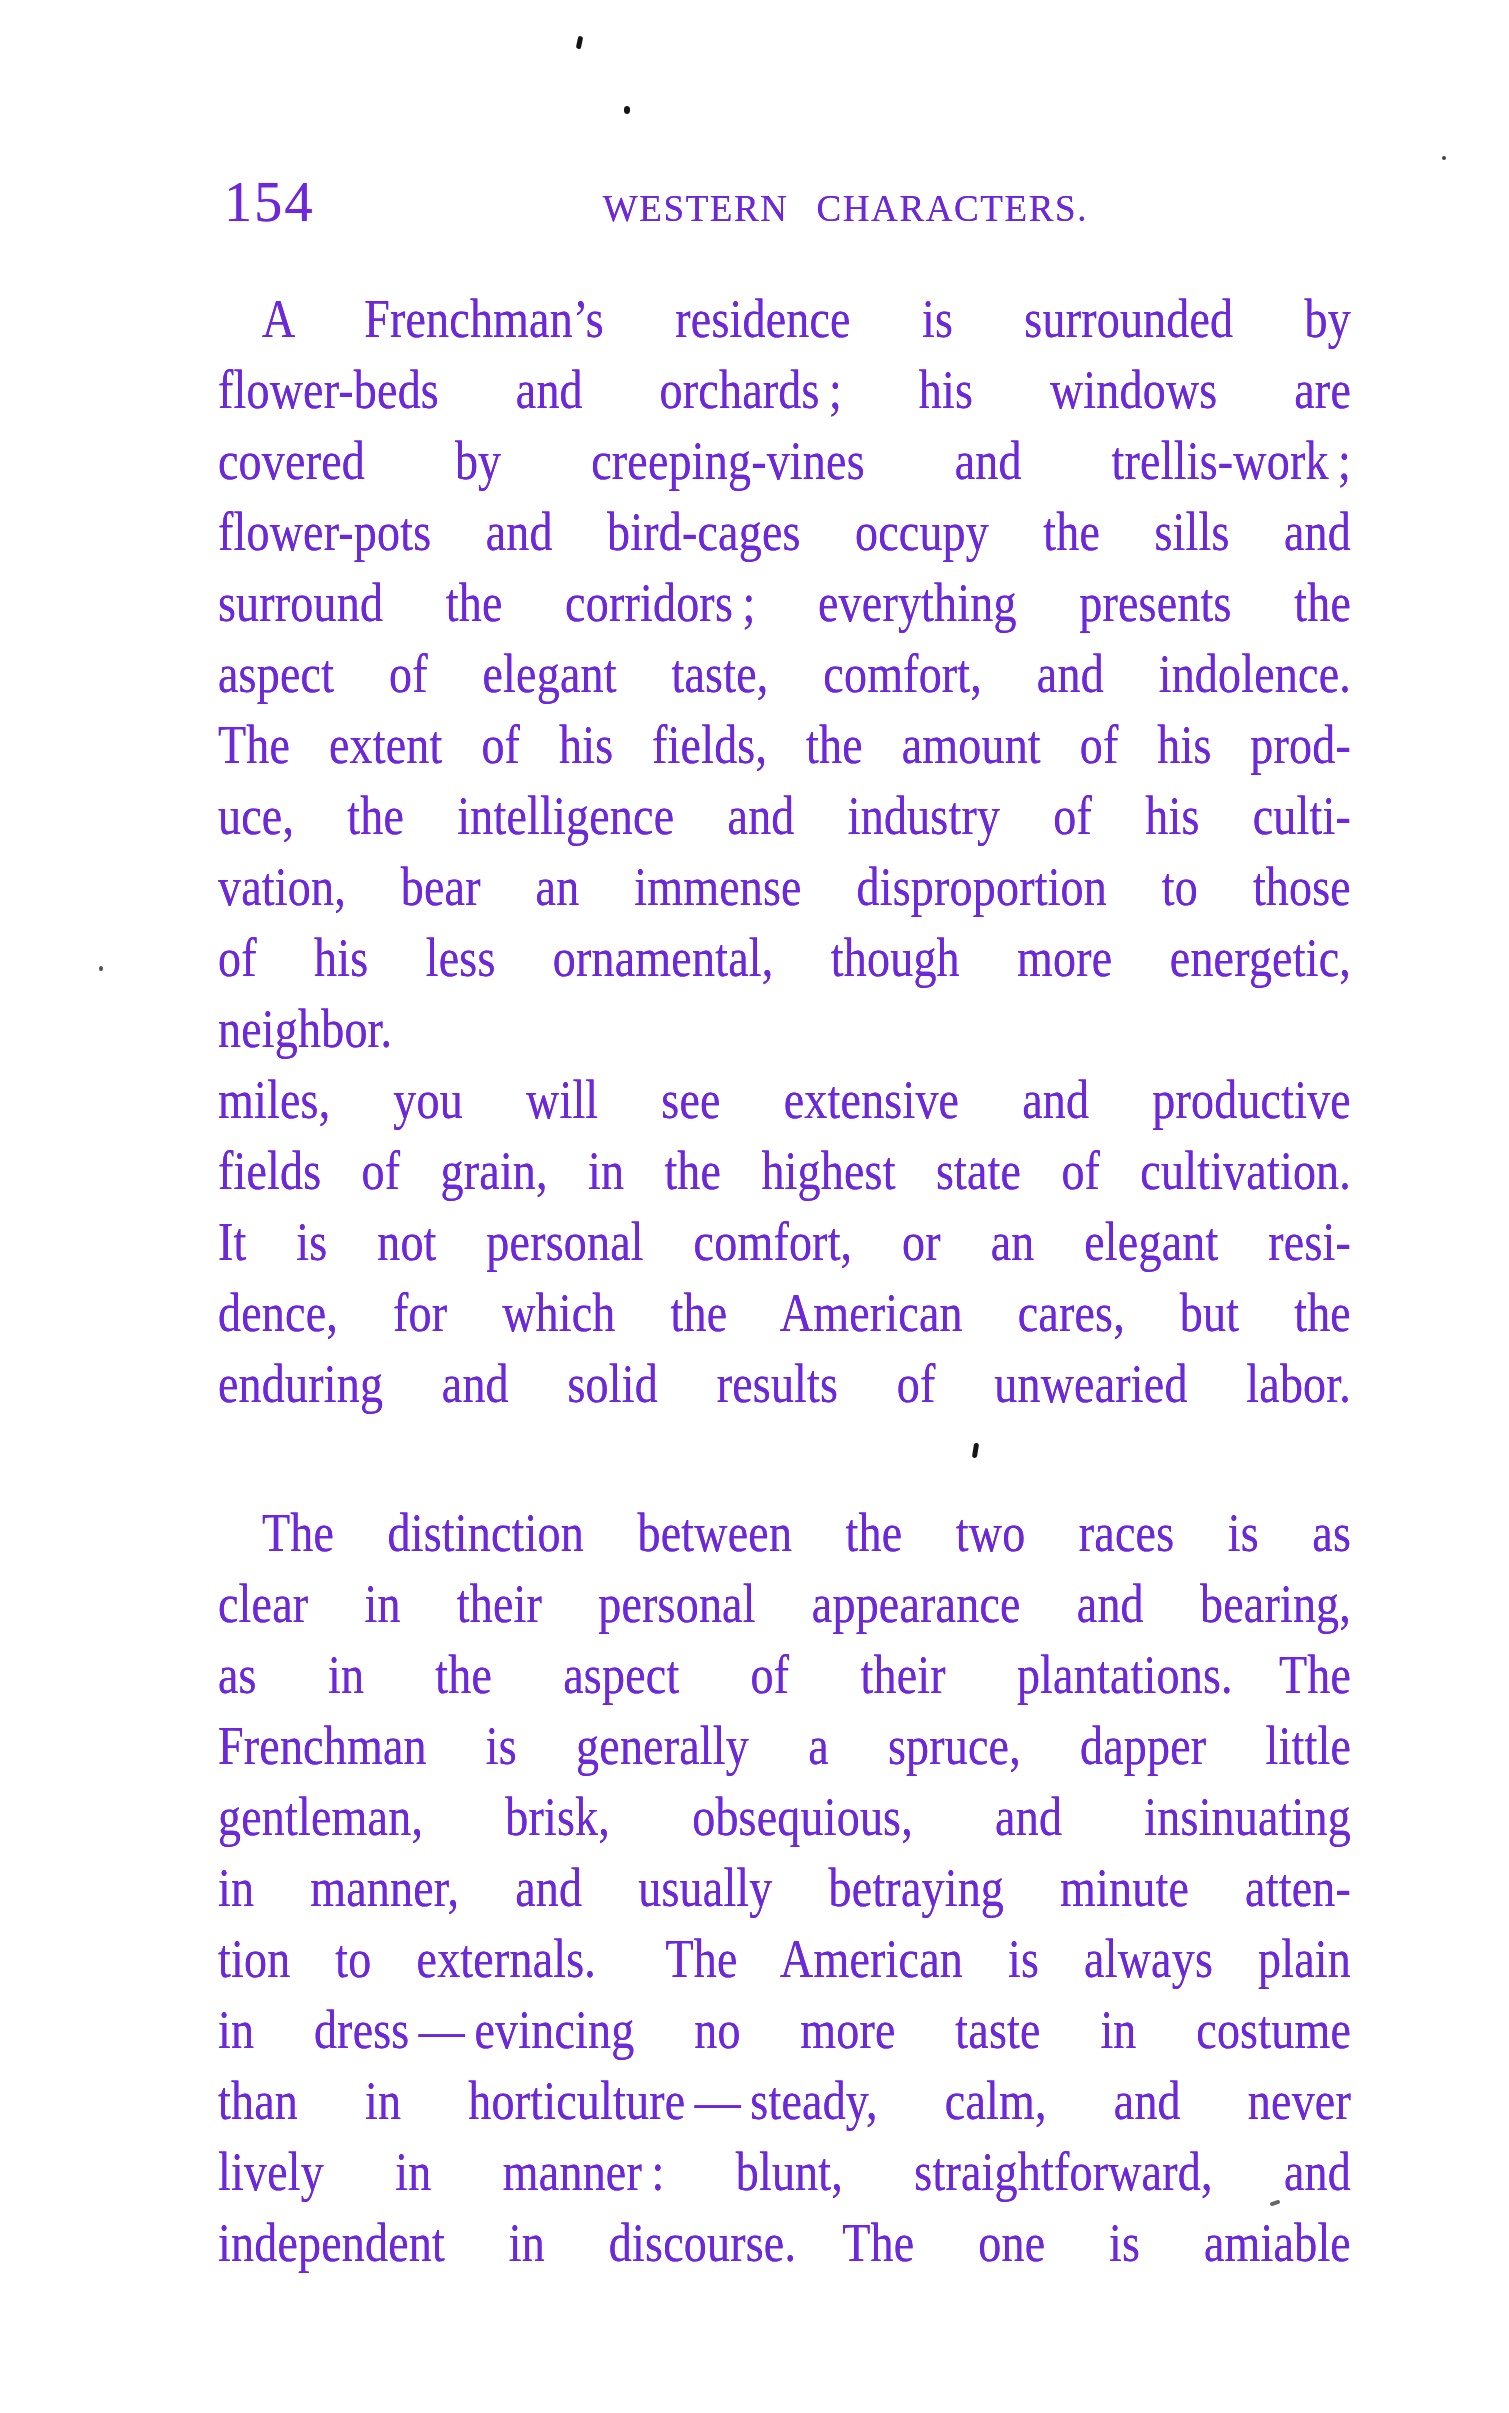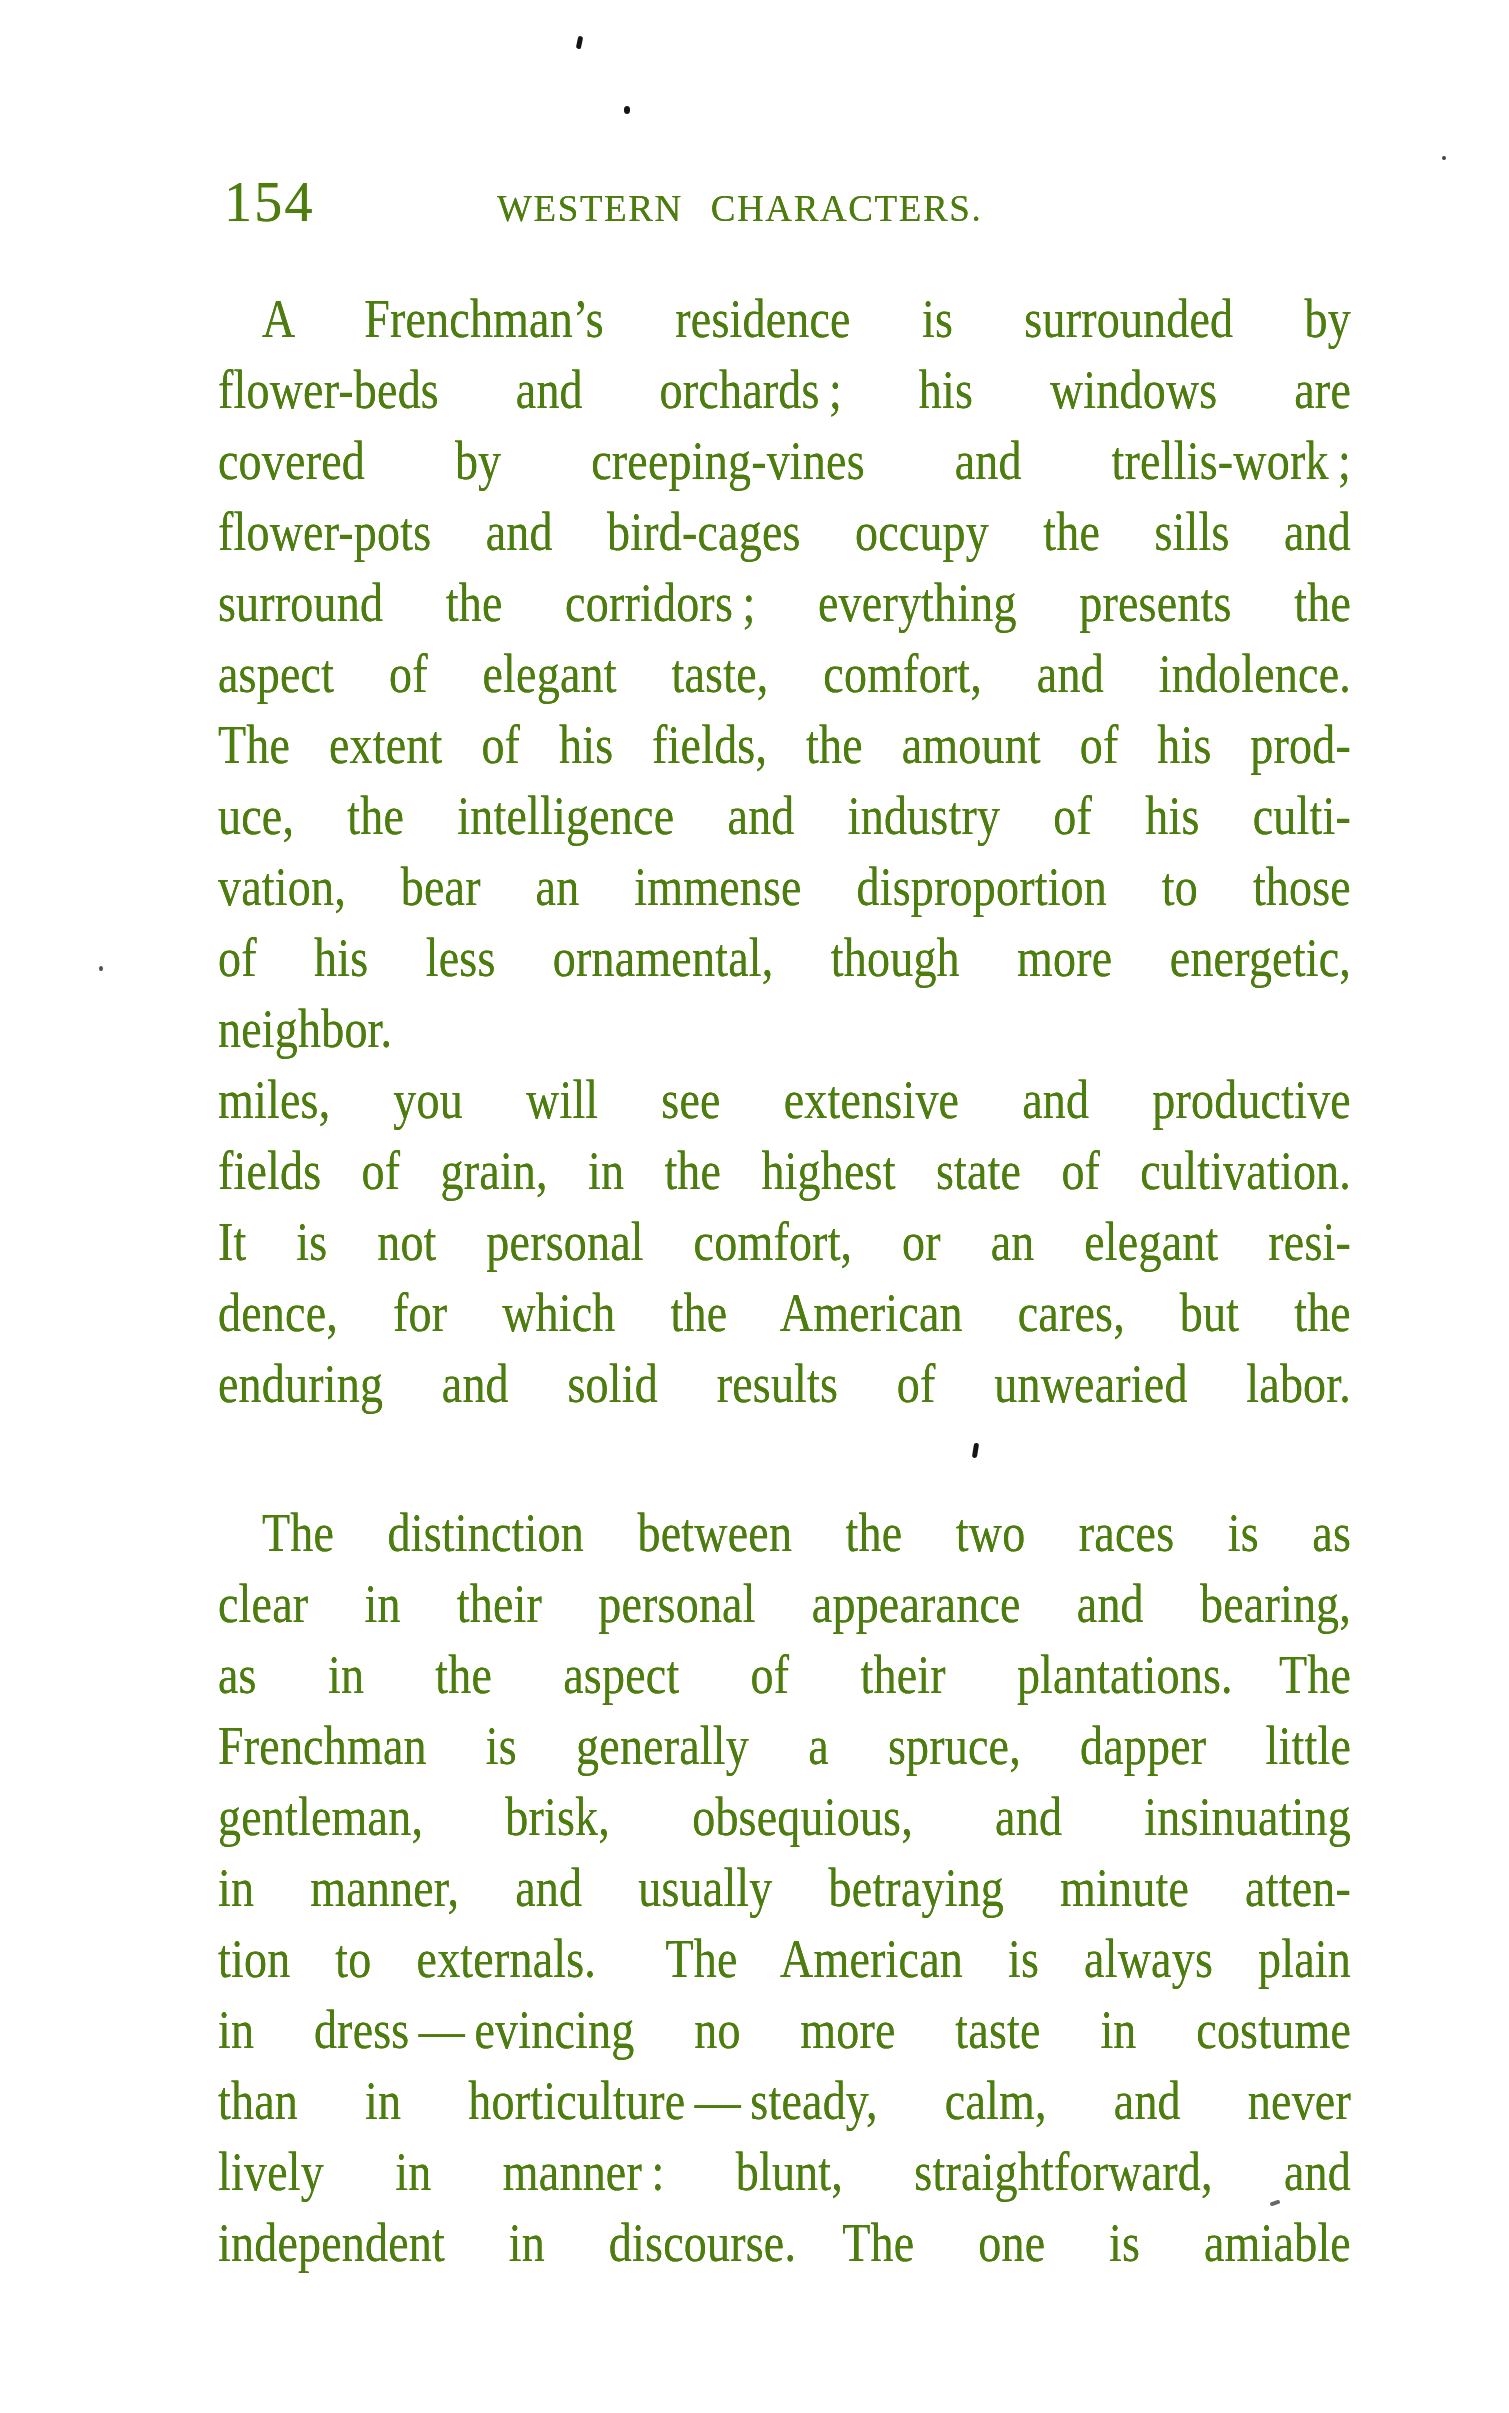--- a/index.html
+++ b/index.html
@@ -4,39 +4,39 @@
 <style>
   html, body { margin: 0; padding: 0; background: #e8e8e8; }
   .page {
     position: relative;
     width: 1509px;
     height: 2413px;
     margin: 0 auto;
     background: #ffffff;
     overflow: hidden;
     font-family: "Liberation Serif", "DejaVu Serif", serif;
-    color: #4d7c0f;
+    color: #6d28d9;
   }
   
   .page-number {
     position: absolute;
     left: 224px;
     top: 174px;
     font-size: 56px;
     line-height: 1;
     letter-spacing: 2.3px;
     text-shadow: 0 0 0.7px currentColor;
     white-space: nowrap;
   }
   .running-title {
     position: absolute;
     left: 497px;
     top: 190px;
     width: 591px;
-    text-align: left;
+    text-align: right;
     font-size: 37px;
     line-height: 1;
     letter-spacing: 1.6px;
     word-spacing: 17px;
     text-shadow: 0 0 0.6px currentColor;
     white-space: nowrap;
   }
   
   .body-text {
     position: absolute;

